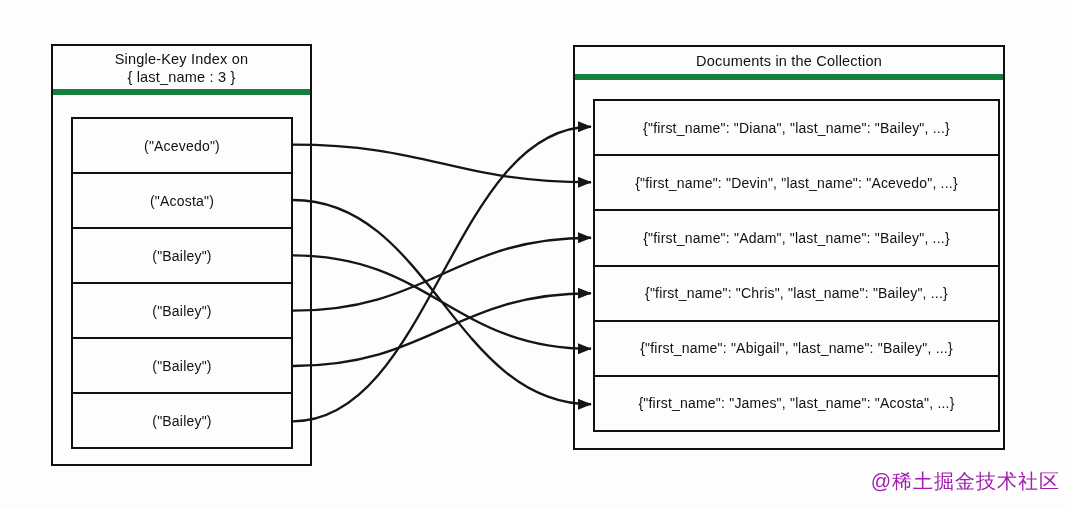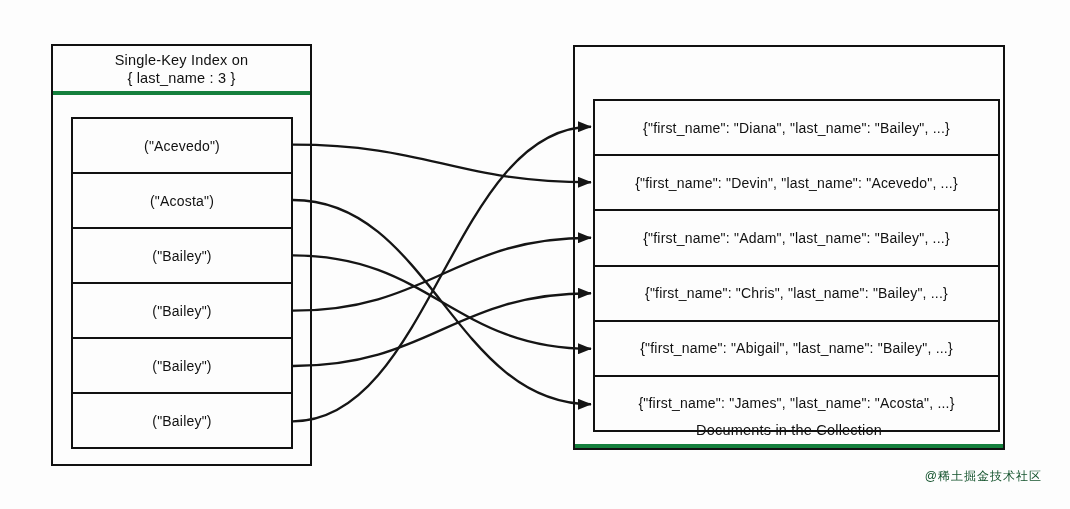--- a/index.html
+++ b/index.html
@@ -14,34 +14,34 @@
   }
   .panel {
     position: absolute;
     border: 2px solid #111111;
     background: transparent;
     box-sizing: border-box;
     display: flex;
     flex-direction: column;
   }
   .panel-title {
-    border-bottom: 4px solid #15803d;
+    border-bottom: 6px solid #15803d;
     display: flex;
     flex-direction: column;
     align-items: center;
     justify-content: center;
     text-align: center;
     font-size: 14.5px;
     line-height: 18px;
     letter-spacing: 0.2px;
     box-sizing: border-box;
   }
   #index-panel   { left: 51px;  top: 44px; width: 261px; height: 422px; }
   #index-panel .panel-title { height: 49px; }
-  #docs-panel    { left: 573px; top: 45px; width: 432px; height: 405px; justify-content: flex-end; }
+  #docs-panel    { left: 573px; top: 45px; width: 432px; height: 405px; }
   #docs-panel .panel-title  { height: 33px; }
   .rows-box {
     position: absolute;
     border: 2px solid #111111;
     box-sizing: border-box;
     display: flex;
     flex-direction: column;
     background: transparent;
   }
   #index-rows { left: 71px;  top: 117px; width: 222px; height: 332px; }
@@ -59,24 +59,24 @@
   }
   .row:last-child { border-bottom: none; }
   #connector-layer {
     position: absolute;
     left: 0; top: 0;
     width: 1070px; height: 509px;
     pointer-events: none;
   }
   .watermark {
     position: absolute;
-    right: 28px;
+    right: 10px;
     top: 468px;
-    font-size: 12px;
-    color: #14532d;
+    font-size: 20px;
+    color: #a21caf;
     letter-spacing: 1px;
   }
 </style>
 </head>
 <body>
 
 <div class="canvas">
 
   <div class="panel" id="index-panel">
     <div class="panel-title">

